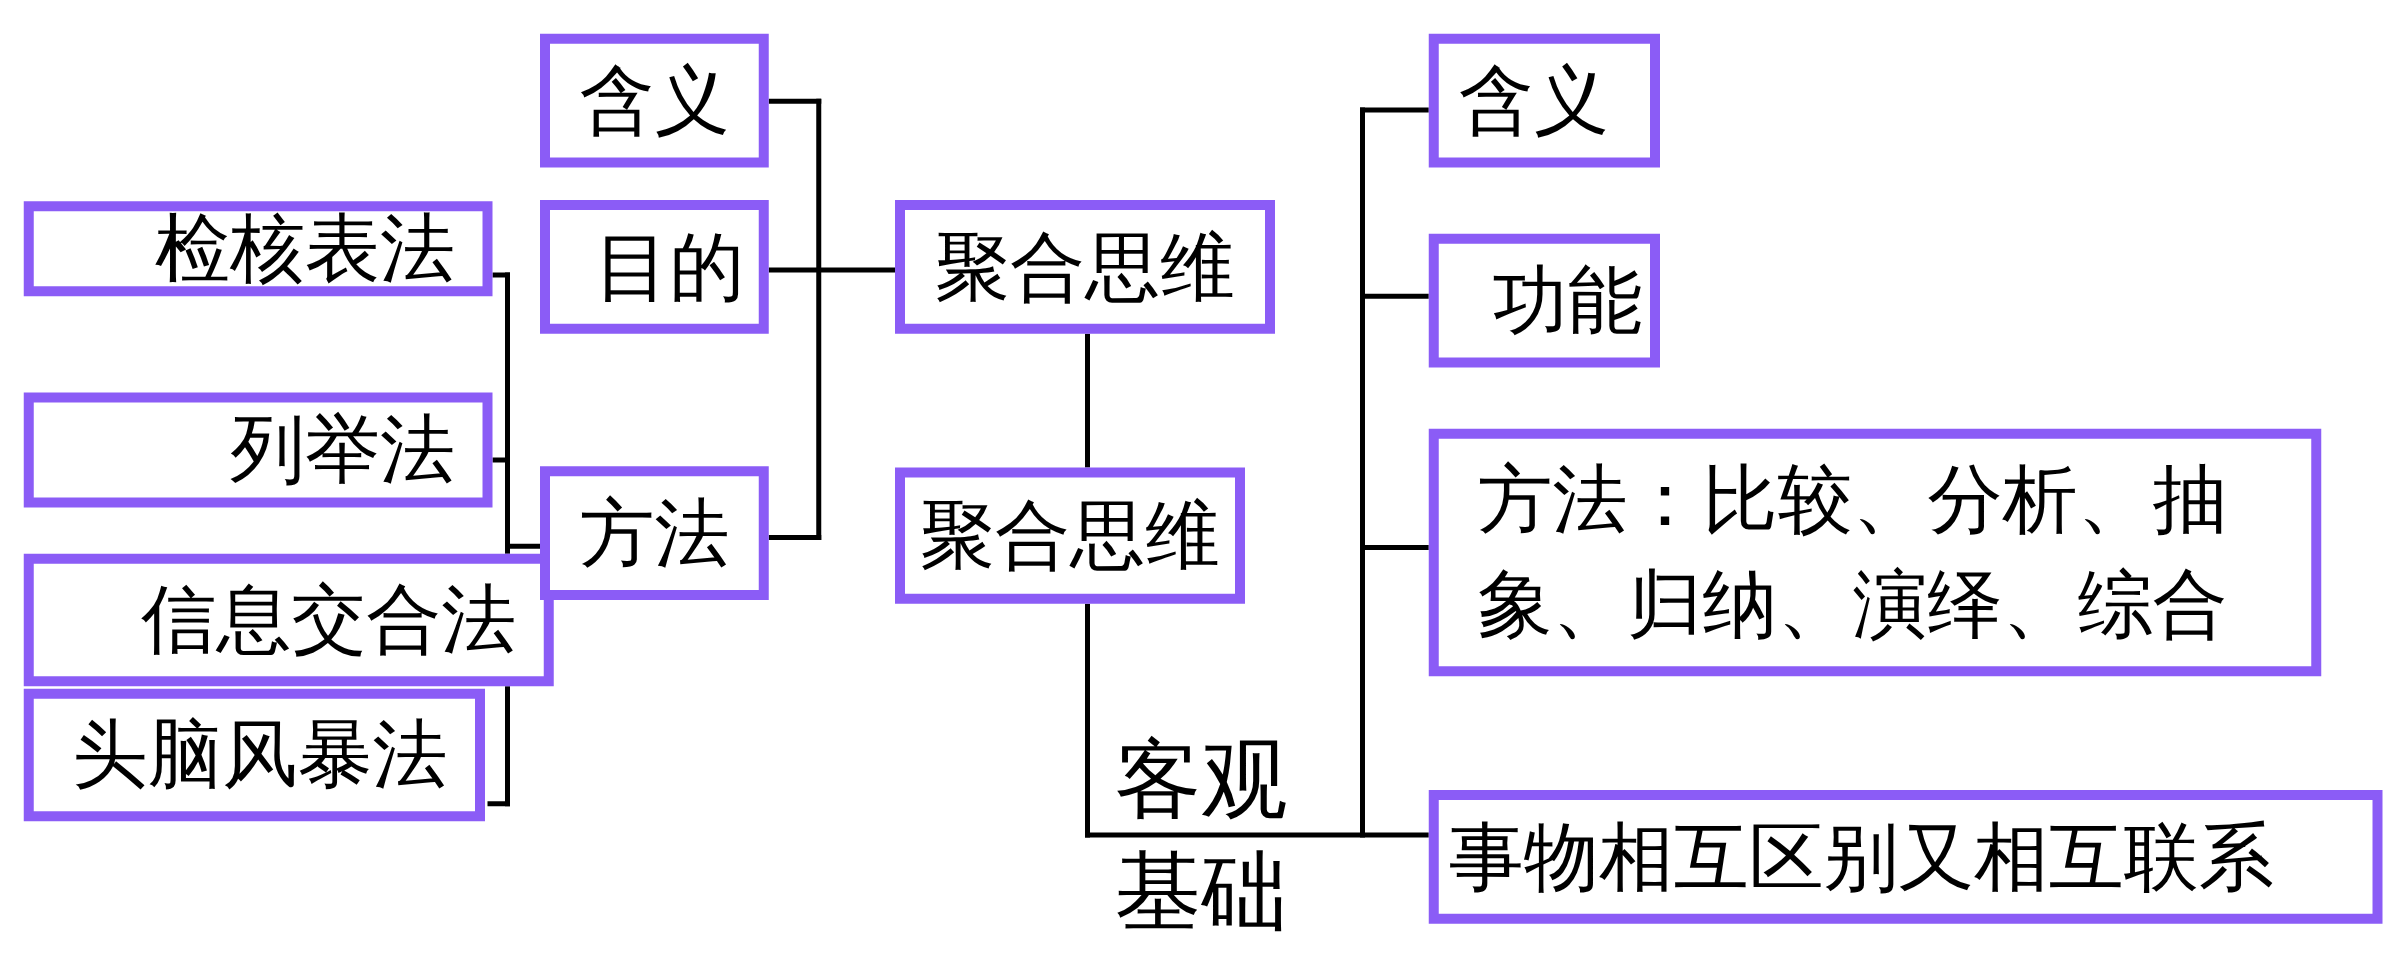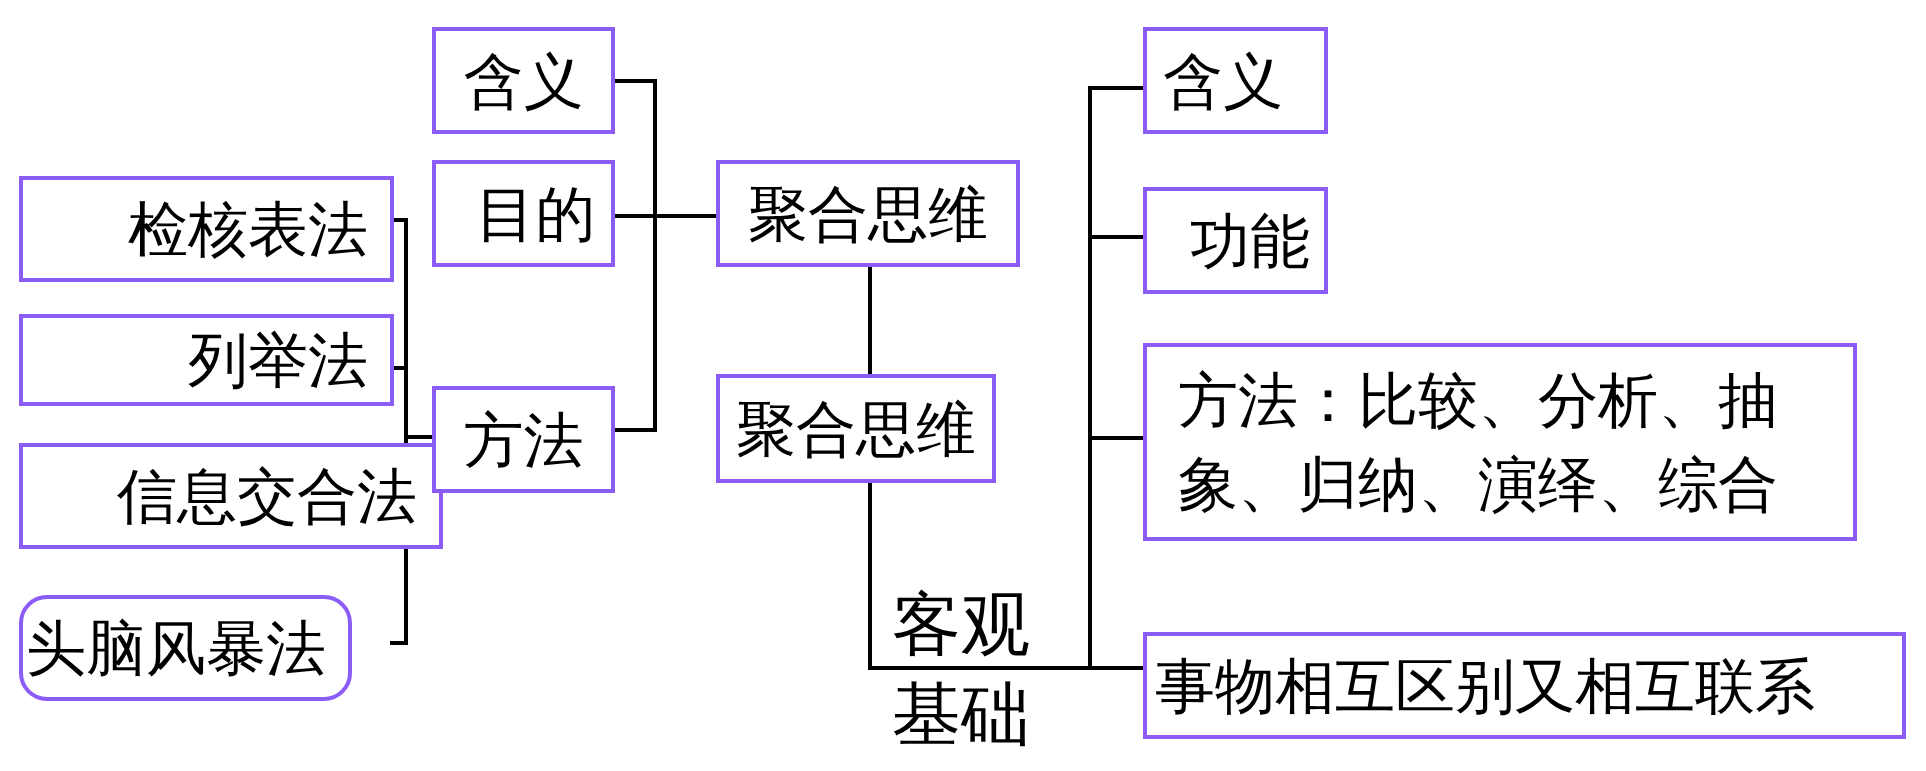--- a/index.html
+++ b/index.html
@@ -1,18 +1,18 @@
 <!DOCTYPE html>
 <html><head>
   <meta charset="utf-8">
   <style>
     html, body { margin: 0; padding: 0; background: #ffffff; }
     body { width: 1926px; height: 771px; position: relative; overflow: hidden;
            font-family: "DejaVu Serif", "Liberation Serif", serif; color: #000; }
-    .box { position: absolute; box-sizing: border-box; border: 4px solid #8b5cf6; background: #fff;
+    .box { position: absolute; box-sizing: border-box; border: 8px solid #8b5cf6; background: #fff;
            display: flex; align-items: center; font-size: 60px; line-height: 1; white-space: nowrap; }
     .box.center { justify-content: center; }
     .box.right { justify-content: flex-end; padding-right: 22px; }
     .box.left { justify-content: flex-start; padding-left: 16px; }
     .box.multi { white-space: normal; align-items: center; line-height: 84px; padding-left: 16px; padding-right: 10px; }
     .label { position: absolute; font-size: 69px; line-height: 1; white-space: nowrap; }
     svg.lines { position: absolute; left: 0; top: 0; }
     svg.lines line { stroke: #000; stroke-width: 4; stroke-linecap: square; }
   </style>
 </head>
@@ -36,40 +36,40 @@
 
   <line x1="870" y1="481" x2="870" y2="668"></line>
   <line x1="870" y1="668" x2="1143" y2="668"></line>
 
   <line x1="1090" y1="88" x2="1090" y2="668"></line>
   <line x1="1090" y1="88" x2="1143" y2="88"></line>
   <line x1="1090" y1="237" x2="1143" y2="237"></line>
   <line x1="1090" y1="438" x2="1143" y2="438"></line>
 </svg>
 
-<div class="box right" style="left:19px;top:176px;width:375px;height:106px;">
+<div class="box right" style="left:19px;top:161px;width:375px;height:76px;font-family:Liberation Serif, serif;">
   <span>检核表法</span>
 </div>
 <div class="box right" style="left:19px;top:314px;width:375px;height:92px;">
   <span>列举法</span>
 </div>
 <div class="box right" style="left:19px;top:443px;width:424px;height:106px;">
   <span>信息交合法</span>
 </div>
-<div class="box right" style="left:19px;top:595px;width:333px;height:106px;border-radius:28px;">
+<div class="box right" style="left:19px;top:551px;width:369px;height:106px;">
   <span>头脑风暴法</span>
 </div>
 
 <div class="box center" style="left:432px;top:27px;width:183px;height:107px;">
   <span>含义</span>
 </div>
 <div class="box center" style="left:432px;top:160px;width:183px;height:107px;padding-left:24px;">
   <span>目的</span>
 </div>
-<div class="box center" style="left:432px;top:373px;width:183px;height:107px;margin-top:13px;">
+<div class="box center" style="left:432px;top:373px;width:183px;height:107px;">
   <span>方法</span>
 </div>
 
 <div class="box center" style="left:716px;top:160px;width:304px;height:107px;">
   <span>聚合思维</span>
 </div>
 <div class="box center" style="left:716px;top:374px;width:280px;height:109px;">
   <span>聚合思维</span>
 </div>
 

